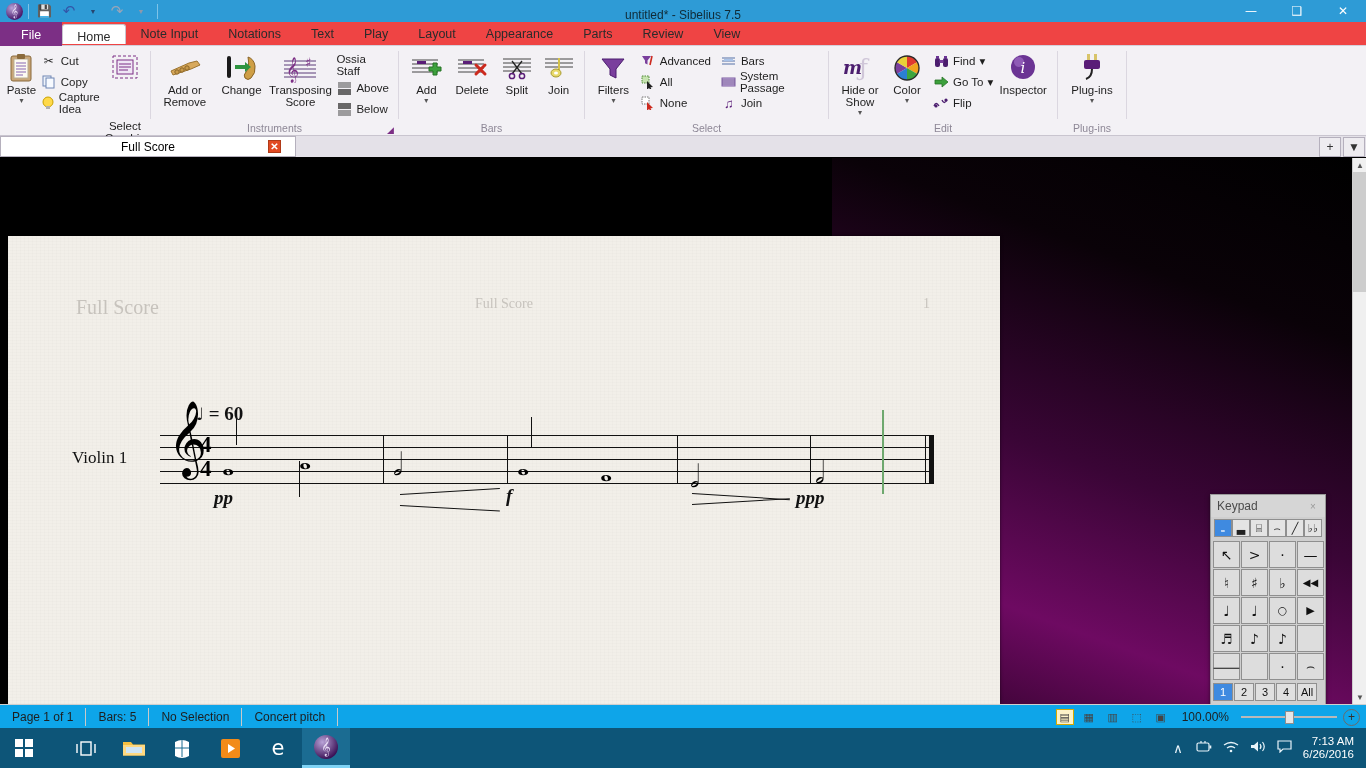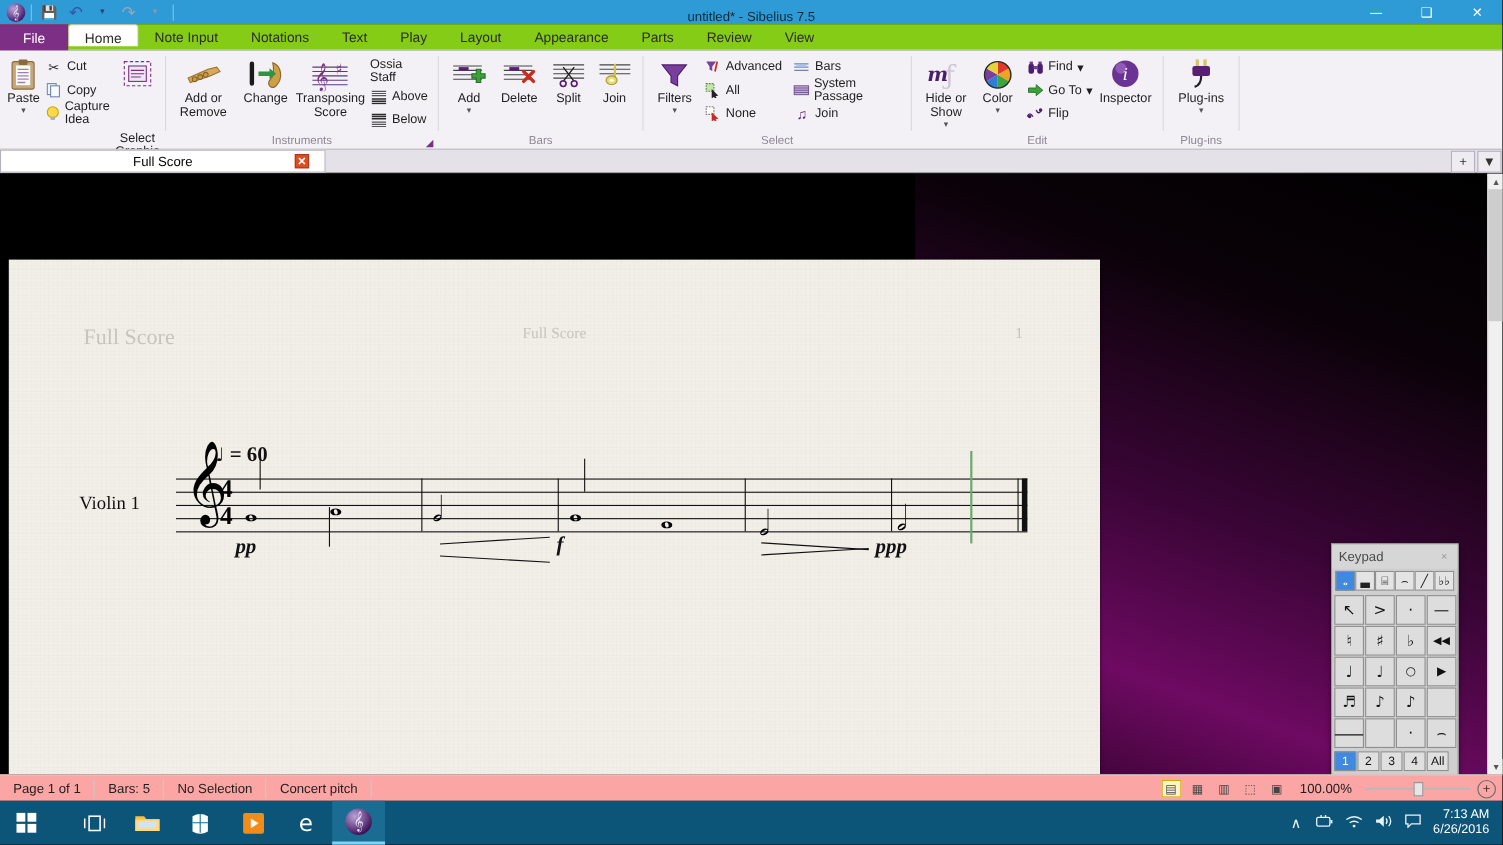--- a/index.html
+++ b/index.html
@@ -35,22 +35,22 @@
     line-height:22px; text-align:center; color:#102a36; font-size:12px;
     pointer-events:none;
   }
   .wbtns { position:absolute; right:0; top:0; height:22px; display:flex; }
   .wbtn { width:46px; height:22px; display:flex; align-items:center; justify-content:center;
           color:#fff; font-size:12px; font-family:"DejaVu Sans", sans-serif;}
 
   
   .tabstrip {
     position:absolute; left:0; top:22px; width:1366px; height:24px;
-    background:#84cc16;
-    display:flex; align-items:flex-start;
+    background:#ef4444;
+    display:flex; align-items:center;
     border-bottom:1px solid #d4d0da;
   }
   .tab {
     height:23px; line-height:23px; padding:0 14px; font-size:12.5px; color:#2b2b2b;
     border:1px solid transparent; border-bottom:none; cursor:default;
   }
   .tab.file { background:#7c2f85; color:#fff; padding:0 20px; height:24px; line-height:24px;}
   .tab.active { background:#fff; border-color:#c9c5cf; border-radius:3px 3px 0 0; height:20px; line-height:24px;}
   .ribbon-search {
     position:absolute; right:42px; top:25px; width:145px; height:19px;
@@ -189,21 +189,21 @@
             display:flex;align-items:center;justify-content:center;
             font-size:14px; color:#111; font-family:"DejaVu Sans", sans-serif;}
   .kp-bottom { display:flex; padding:1px 2px; gap:1px; }
   .kp-num { width:20px;height:18px;border:1px solid #8f8f8f;background:#e0e0e0;
             display:flex;align-items:center;justify-content:center;font-size:11px;color:#111;}
   .kp-num.sel { background:#3f8ae0; color:#fff; }
 
   
   .statusbar {
     position:absolute; left:0; top:704px; width:1366px; height:24px;
-    background:#fca5a5; border-top:1px solid #cfcfcf;
+    background:#0ea5e9; border-top:1px solid #cfcfcf;
     display:flex; align-items:center; font-size:12px; color:#1e1e1e;
   }
   .sb-item { padding:0 12px; height:18px; line-height:18px; border-right:1px solid #c9c9c9; }
   .sb-right { position:absolute; right:0; top:0; height:24px; display:flex; align-items:center; gap:6px; padding-right:6px; }
   .sb-view { width:18px;height:16px; display:flex;align-items:center;justify-content:center; font-size:11px; color:#444; }
   .sb-view.sel { border:1px solid #d6a900; background:#fdf3c8; }
   .sb-zoom { font-size:12px; padding:0 6px; }
   .zslider { position:relative; width:96px; height:16px; }
   .zslider .track { position:absolute; left:0; top:7px; width:96px; height:2px; background:#b9b9b9; }
   .zslider .knob { position:absolute; left:44px; top:2px; width:9px; height:13px; background:#e6e6e6; border:1px solid #8f8f8f; }

